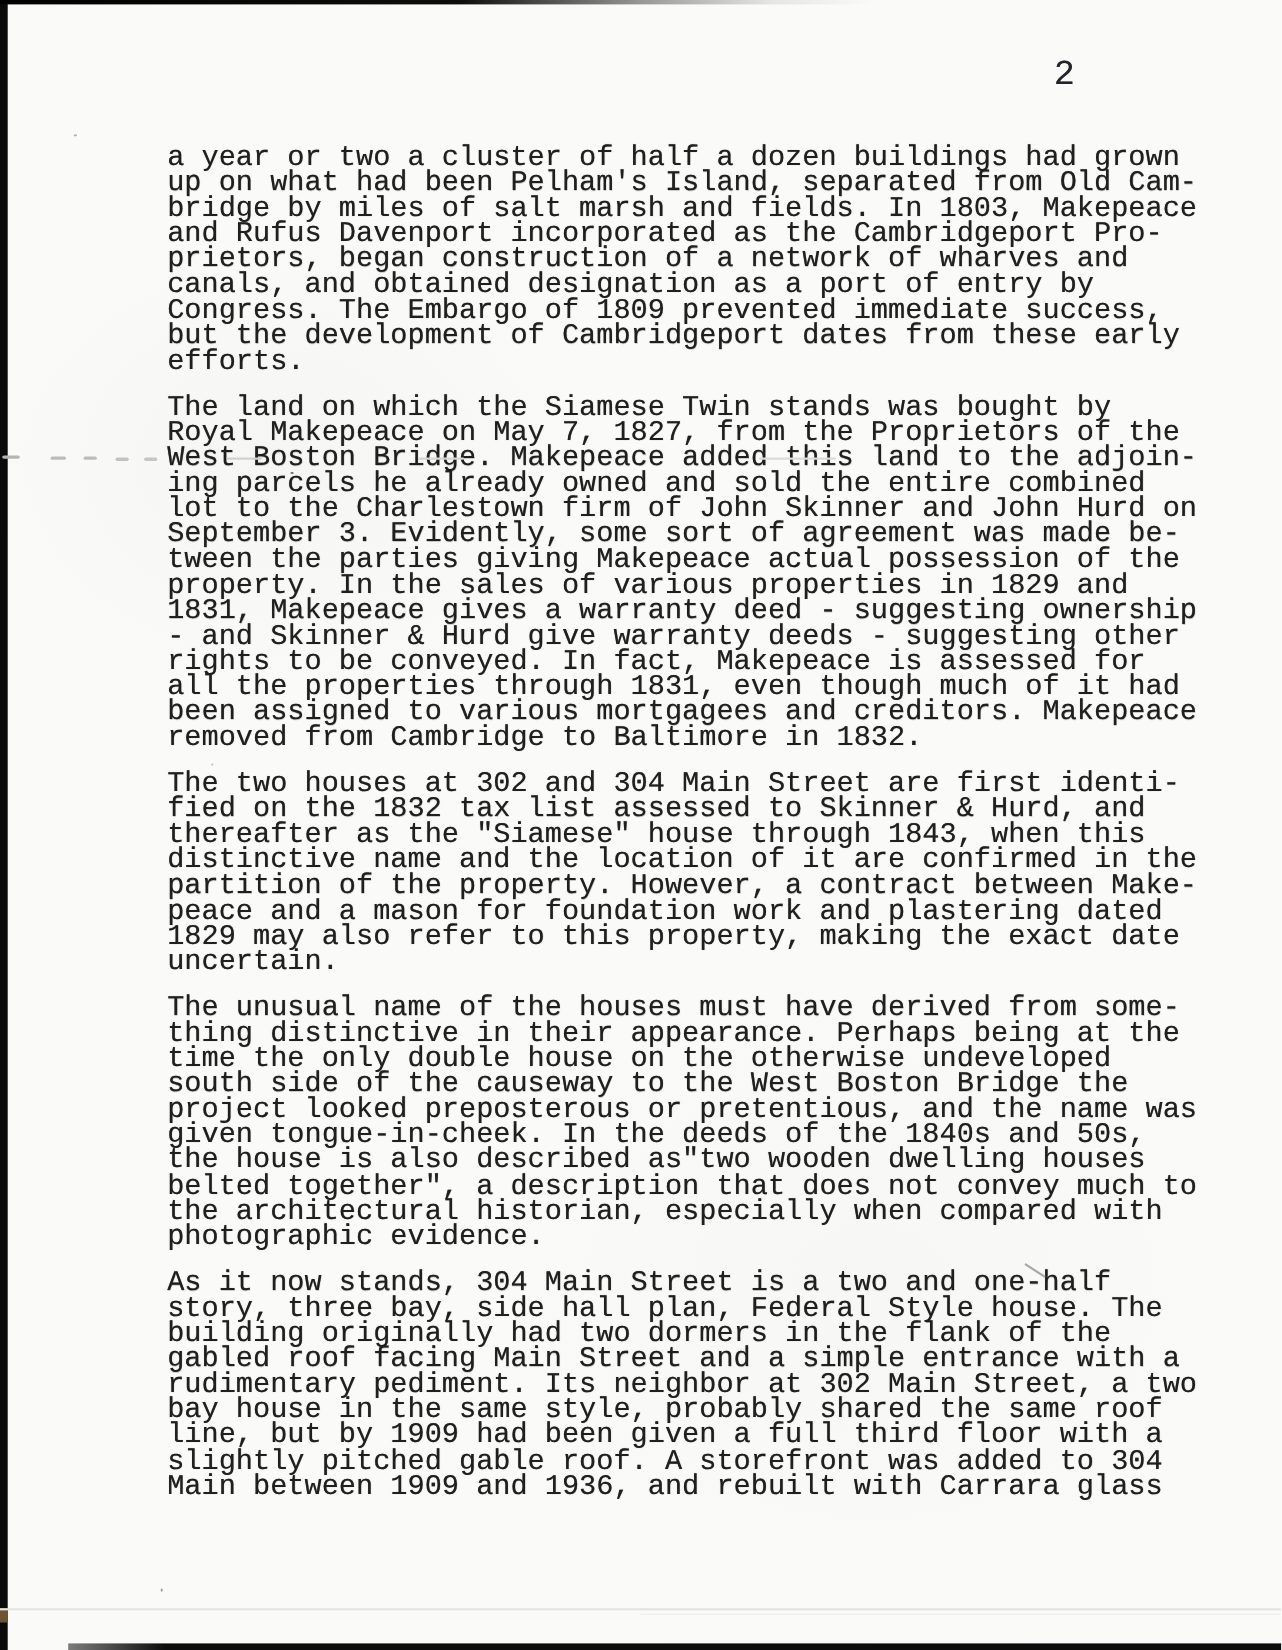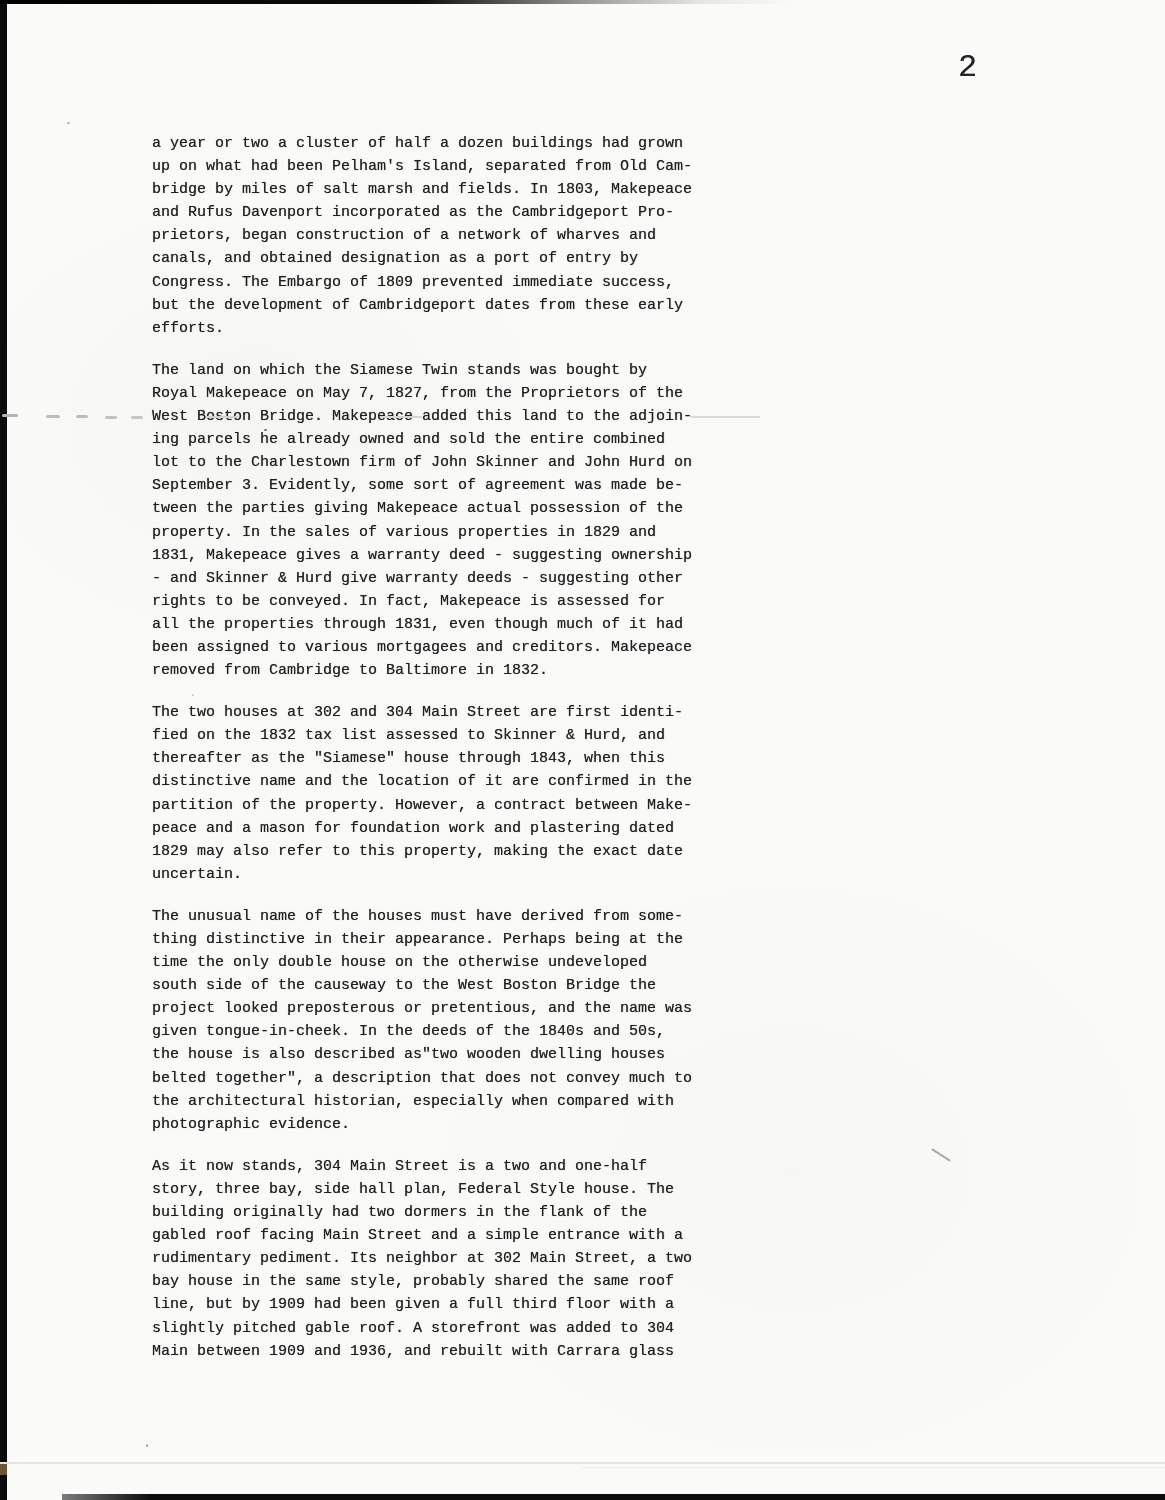--- a/index.html
+++ b/index.html
@@ -18,21 +18,21 @@
       radial-gradient(ellipse 520px 420px at 68% 78%, rgba(244,244,242,0.5), transparent 72%);
     font-family: "Liberation Mono", "DejaVu Sans Mono", monospace;
   }
 
   
   .body-text {
     position: absolute;
     left: 152px;
     top: 132px;
     width: 830px;
-    font-size: 15px;
+    font-size: 26px;
     line-height: 23.1px;
     color: #1f1f1f;
     text-shadow: 0 0 0.7px rgba(25,25,25,0.55), 0.3px 0.3px 0 rgba(25,25,25,0.18);
   }
   .para {
     margin: 0 0 19px 0;
     white-space: pre;
   }
 
   

